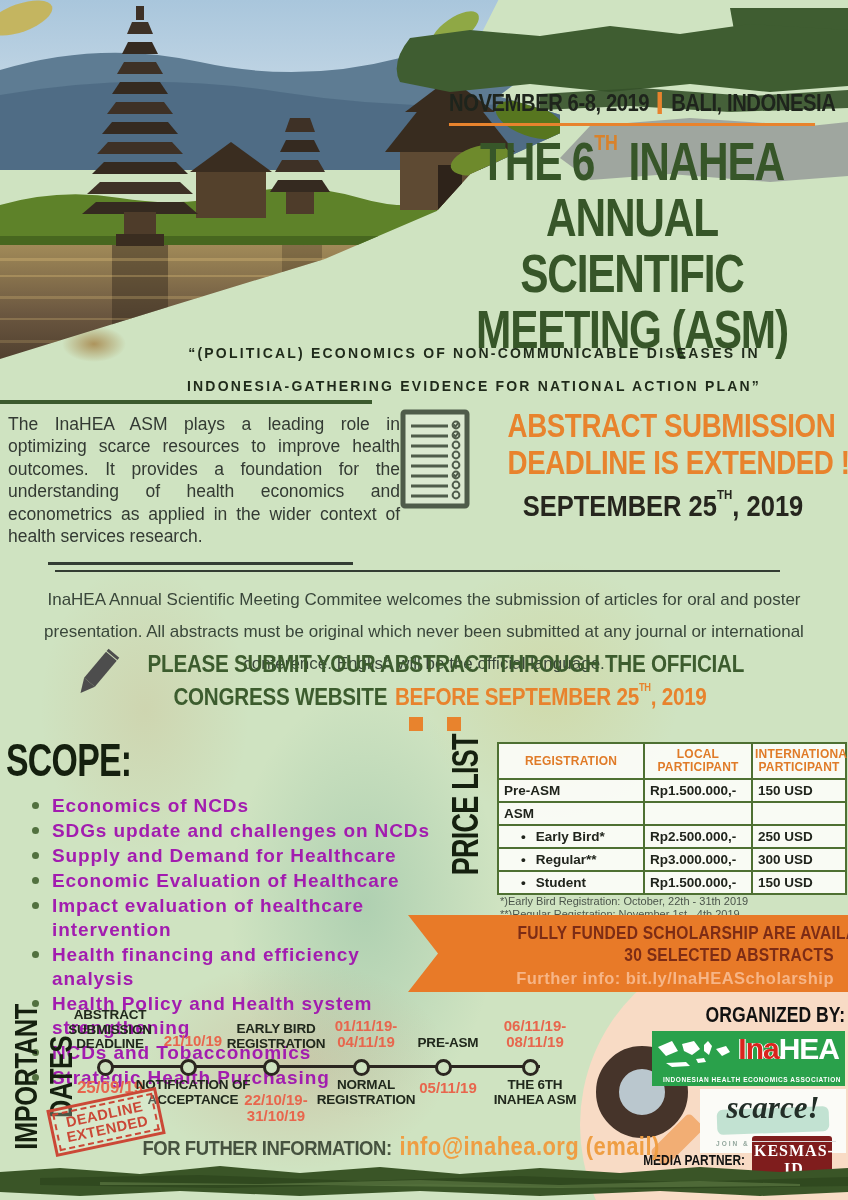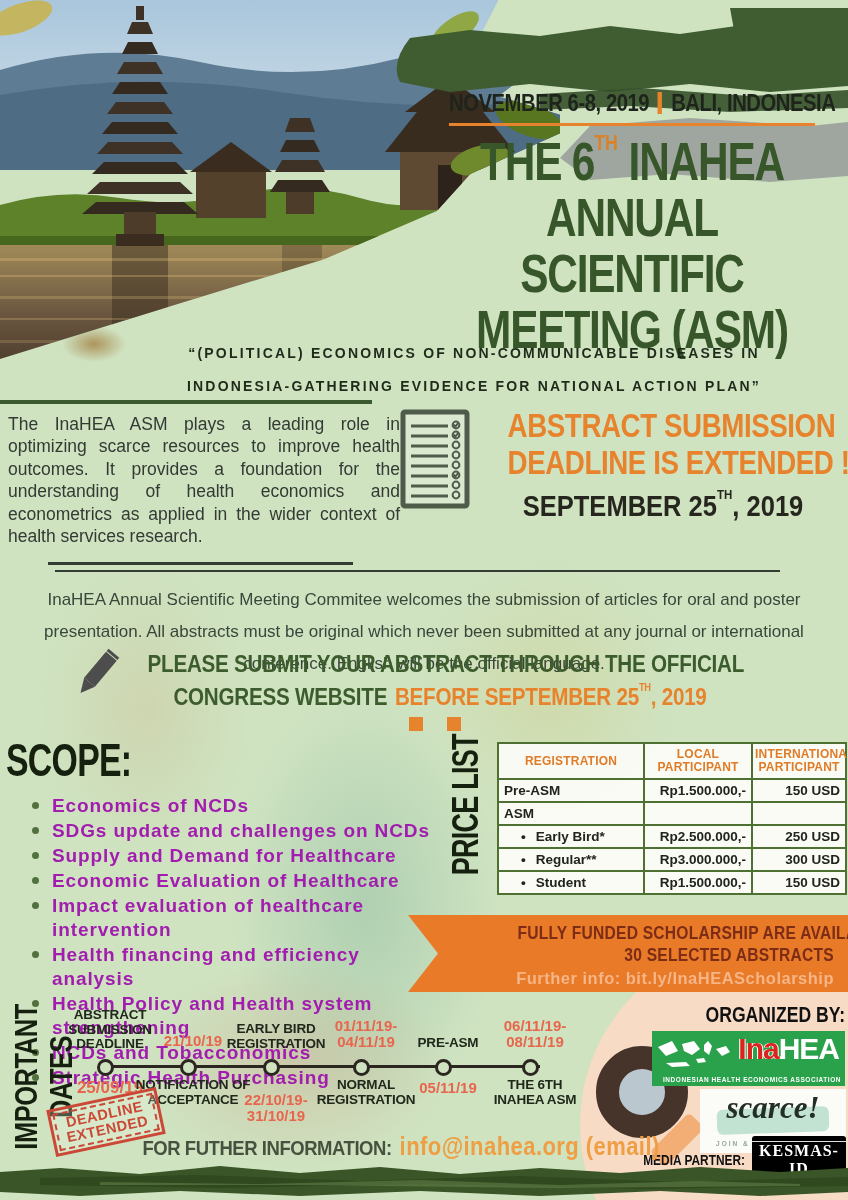--- a/index.html
+++ b/index.html
@@ -69,21 +69,21 @@
 
   #price-vert { position:absolute; left:391px; top:794px; width:150px; height:50px; text-align:center;
     font-size:36px; line-height:50px; font-weight:800; color:#15200F; letter-spacing:-1px;
     transform:rotate(-90deg) scaleX(.75); transform-origin:center; white-space:nowrap; }
 
   #price-table { position:absolute; left:497px; top:742px; width:348px; border-collapse:collapse;
     background:rgba(253,253,250,.9); table-layout:fixed; }
   #price-table th, #price-table td { border:2px solid #4E7032; }
   #price-table th { font-size:12px; color:#E07B28; padding:4px 2px; line-height:13px; letter-spacing:.2px; }
   #price-table td { font-size:13.5px; font-weight:700; color:#20241C; padding:3px 5px; }
-  #price-table td.val { text-align:right; }
+  #price-table td.val { text-align:left; }
   #price-table td.indent { padding-left:14px; }
   #price-table td.indent::before { content:"•"; margin-right:10px; margin-left:8px; }
 
   #footnotes { position:absolute; left:500px; top:895px; width:345px; font-size:11px; line-height:13px; color:#4A544A; }
 
   #ribbon { position:absolute; left:408px; top:915px; width:440px; height:77px; background:#E87A28;
     clip-path:polygon(0 0, 100% 0, 100% 100%, 0 100%, 30px 50%);
     text-align:right; padding:7px 14px 0 40px; }
   .rb1 { font-size:19px; font-weight:800; color:#7D2C15; line-height:22px; white-space:nowrap;
     transform:scaleX(.82); transform-origin:right center; letter-spacing:.3px; }
@@ -127,21 +127,21 @@
     font-size:6.5px; letter-spacing:2px; color:#93A79D; font-weight:700; }
 
   #magnifier-ring { position:absolute; left:596px; top:1046px; width:92px; height:92px; border-radius:50%;
     border:23px solid #46342A; background:#BAC7CE; }
   #magnifier-handle { position:absolute; left:666px; top:1112px; width:22px; height:56px; background:#F2AE74;
     border-radius:5px; transform:rotate(45deg); }
 
   #media-partner { position:absolute; left:615px; top:1152px; width:130px; text-align:right;
     font-size:14px; font-weight:800; color:#111; transform:scaleX(.85); transform-origin:right center; }
 
-  #kesmas { position:absolute; left:752px; top:1136px; width:94px; height:44px; background:#000000;
+  #kesmas { position:absolute; left:752px; top:1136px; width:80px; height:44px; background:#7f1d1d;
     border-radius:3px; text-align:center; padding-top:5px; }
   #kesmas-name { display:inline-block; font-family:"Liberation Serif", serif; font-size:16px; color:#fff;
     letter-spacing:1px; font-weight:700; border-top:1px solid #ddd; border-bottom:1px solid #ddd; padding:0 2px 1px; }
   #kesmas-tagline { font-size:5.5px; color:#CFCFCF; letter-spacing:.5px; margin-top:2px; }
 
   #footer-info { position:absolute; left:110px; top:1132px; width:540px; text-align:center; white-space:nowrap;
     transform:scaleX(.88); transform-origin:center; }
   #footer-info .lbl { font-size:21px; font-weight:800; color:#46523F; letter-spacing:-0.5px; }
   #footer-info .val { font-size:25px; font-weight:800; color:#EF9E43; margin-left:9px; letter-spacing:.5px; }
 </style>
@@ -346,20 +346,24 @@
       <td class="val">Rp3.000.000,-</td>
       <td class="val">300 USD</td>
     </tr>
     <tr>
       <td class="indent">Student</td>
       <td class="val">Rp1.500.000,-</td>
       <td class="val">150 USD</td>
     </tr>
   </tbody>
     </table>
+  <div id="footnotes">
+    <div>*)Early Bird Registration: October, 22th - 31th 2019</div>
+    <div>**)Regular Registration: November 1st - 4th 2019</div>
+  </div>
 
   <div id="ribbon">
     <div class="rb1">FULLY FUNDED SCHOLARSHIP ARE AVAILABLE FOR</div>
     <div class="rb1">30 SELECTED ABSTRACTS</div>
     <div class="rb-info">Further info: bit.ly/InaHEAScholarship</div>
   </div>
 
   <div id="imp-dates">
     <div>IMPORTANT</div>
     <div>DATES</div>

